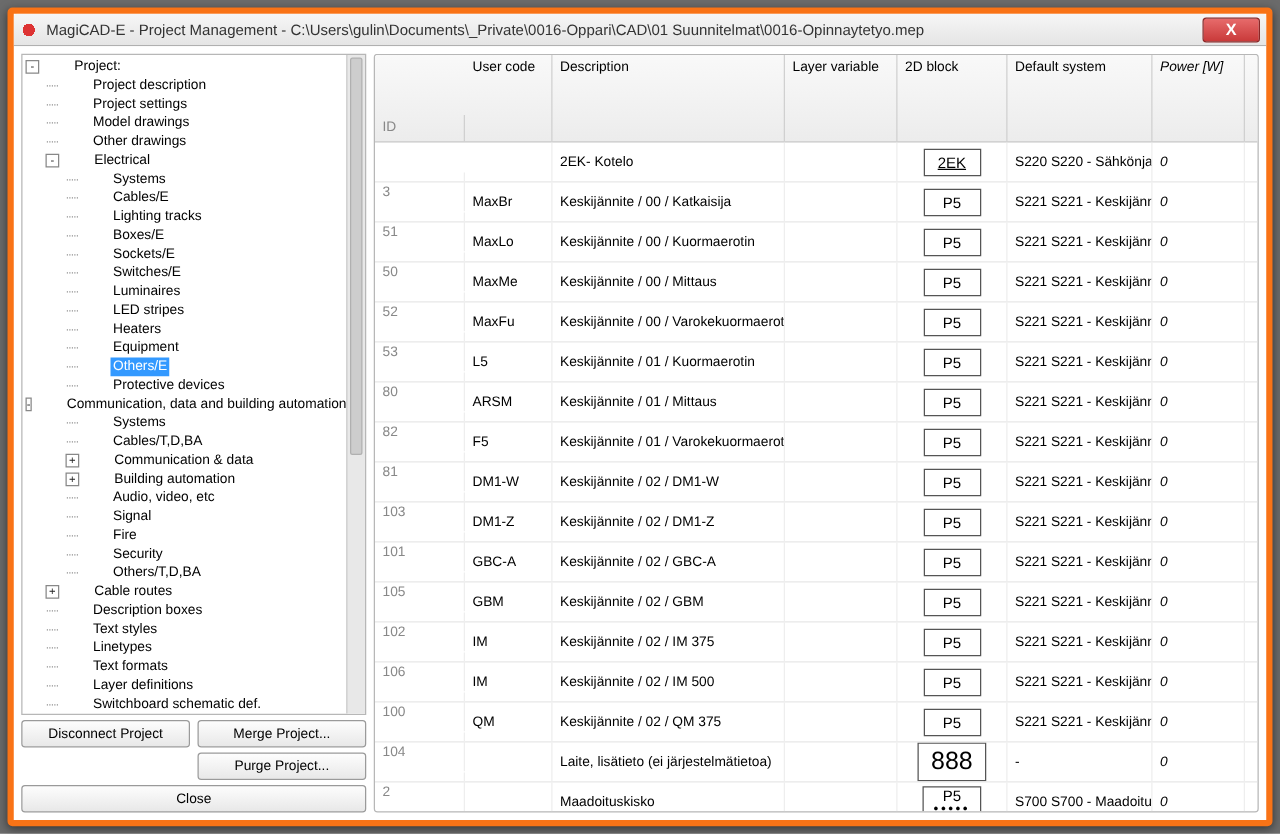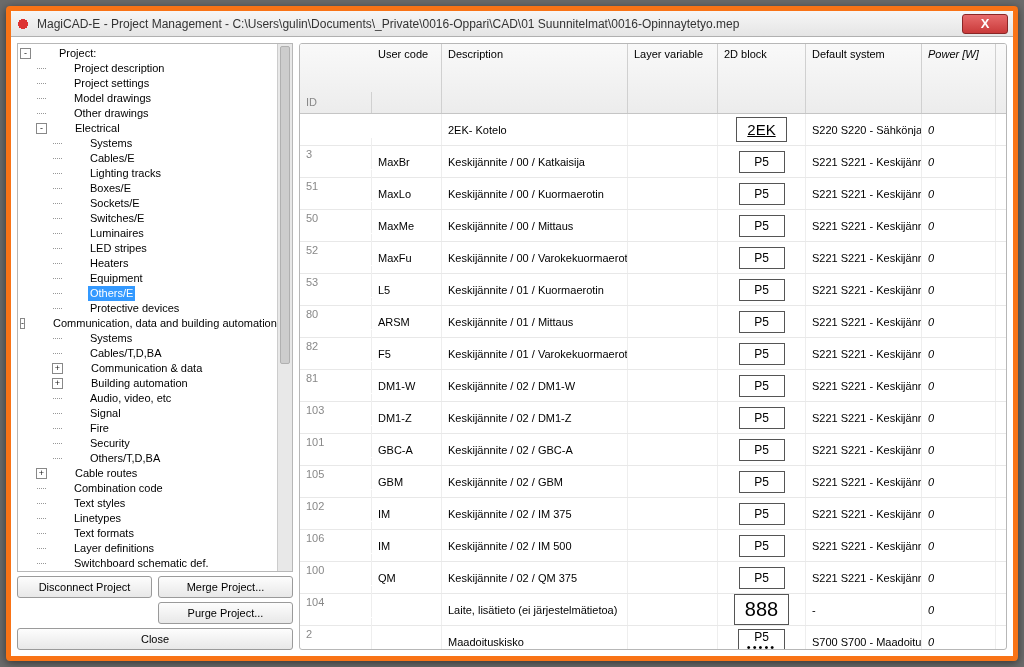--- a/index.html
+++ b/index.html
@@ -358,21 +358,21 @@
               <span class="label">Others/T,D,BA</span>
             </div>
             <div class="treerow">
               <span class="pad" style="width: 16px;"></span>
               <span class="expander">+</span>
               <span class="label">Cable routes</span>
             </div>
             <div class="treerow">
               <span class="pad" style="width: 16px;"></span>
               <span class="dotline">·····</span>
-              <span class="label">Combination code</span>
+              <span class="label">Description boxes</span>
             </div>
             <div class="treerow">
               <span class="pad" style="width: 16px;"></span>
               <span class="dotline">·····</span>
               <span class="label">Text styles</span>
             </div>
             <div class="treerow">
               <span class="pad" style="width: 16px;"></span>
               <span class="dotline">·····</span>
               <span class="label">Linetypes</span>
@@ -418,21 +418,21 @@
         <div class="cell col-sys">Default system</div>
         <div class="cell col-pow">Power [W]</div>
       </div>
       <div class="grid-body" id="gridbody">
           <div class="gridrow">
             <div class="cell col-id">3</div>
             <div class="cell col-user"></div>
             <div class="cell col-desc">2EK- Kotelo</div>
             <div class="cell col-layer"></div>
             <div class="cell col-block">
-              <div class="blockbtn" style="font-size: 15px; padding: 3px 10px; text-decoration: underline;">2EK</div>
+              <div class="blockbtn" style="font-size: 12px; padding: 3px 10px; text-decoration: underline;">2EK</div>
             </div>
             <div class="cell col-sys">S220 S220 - Sähkönja</div>
             <div class="cell col-pow">0</div>
           </div>
           <div class="gridrow">
             <div class="cell col-id">51</div>
             <div class="cell col-user">MaxBr</div>
             <div class="cell col-desc">Keskijännite / 00 / Katkaisija</div>
             <div class="cell col-layer"></div>
             <div class="cell col-block">

